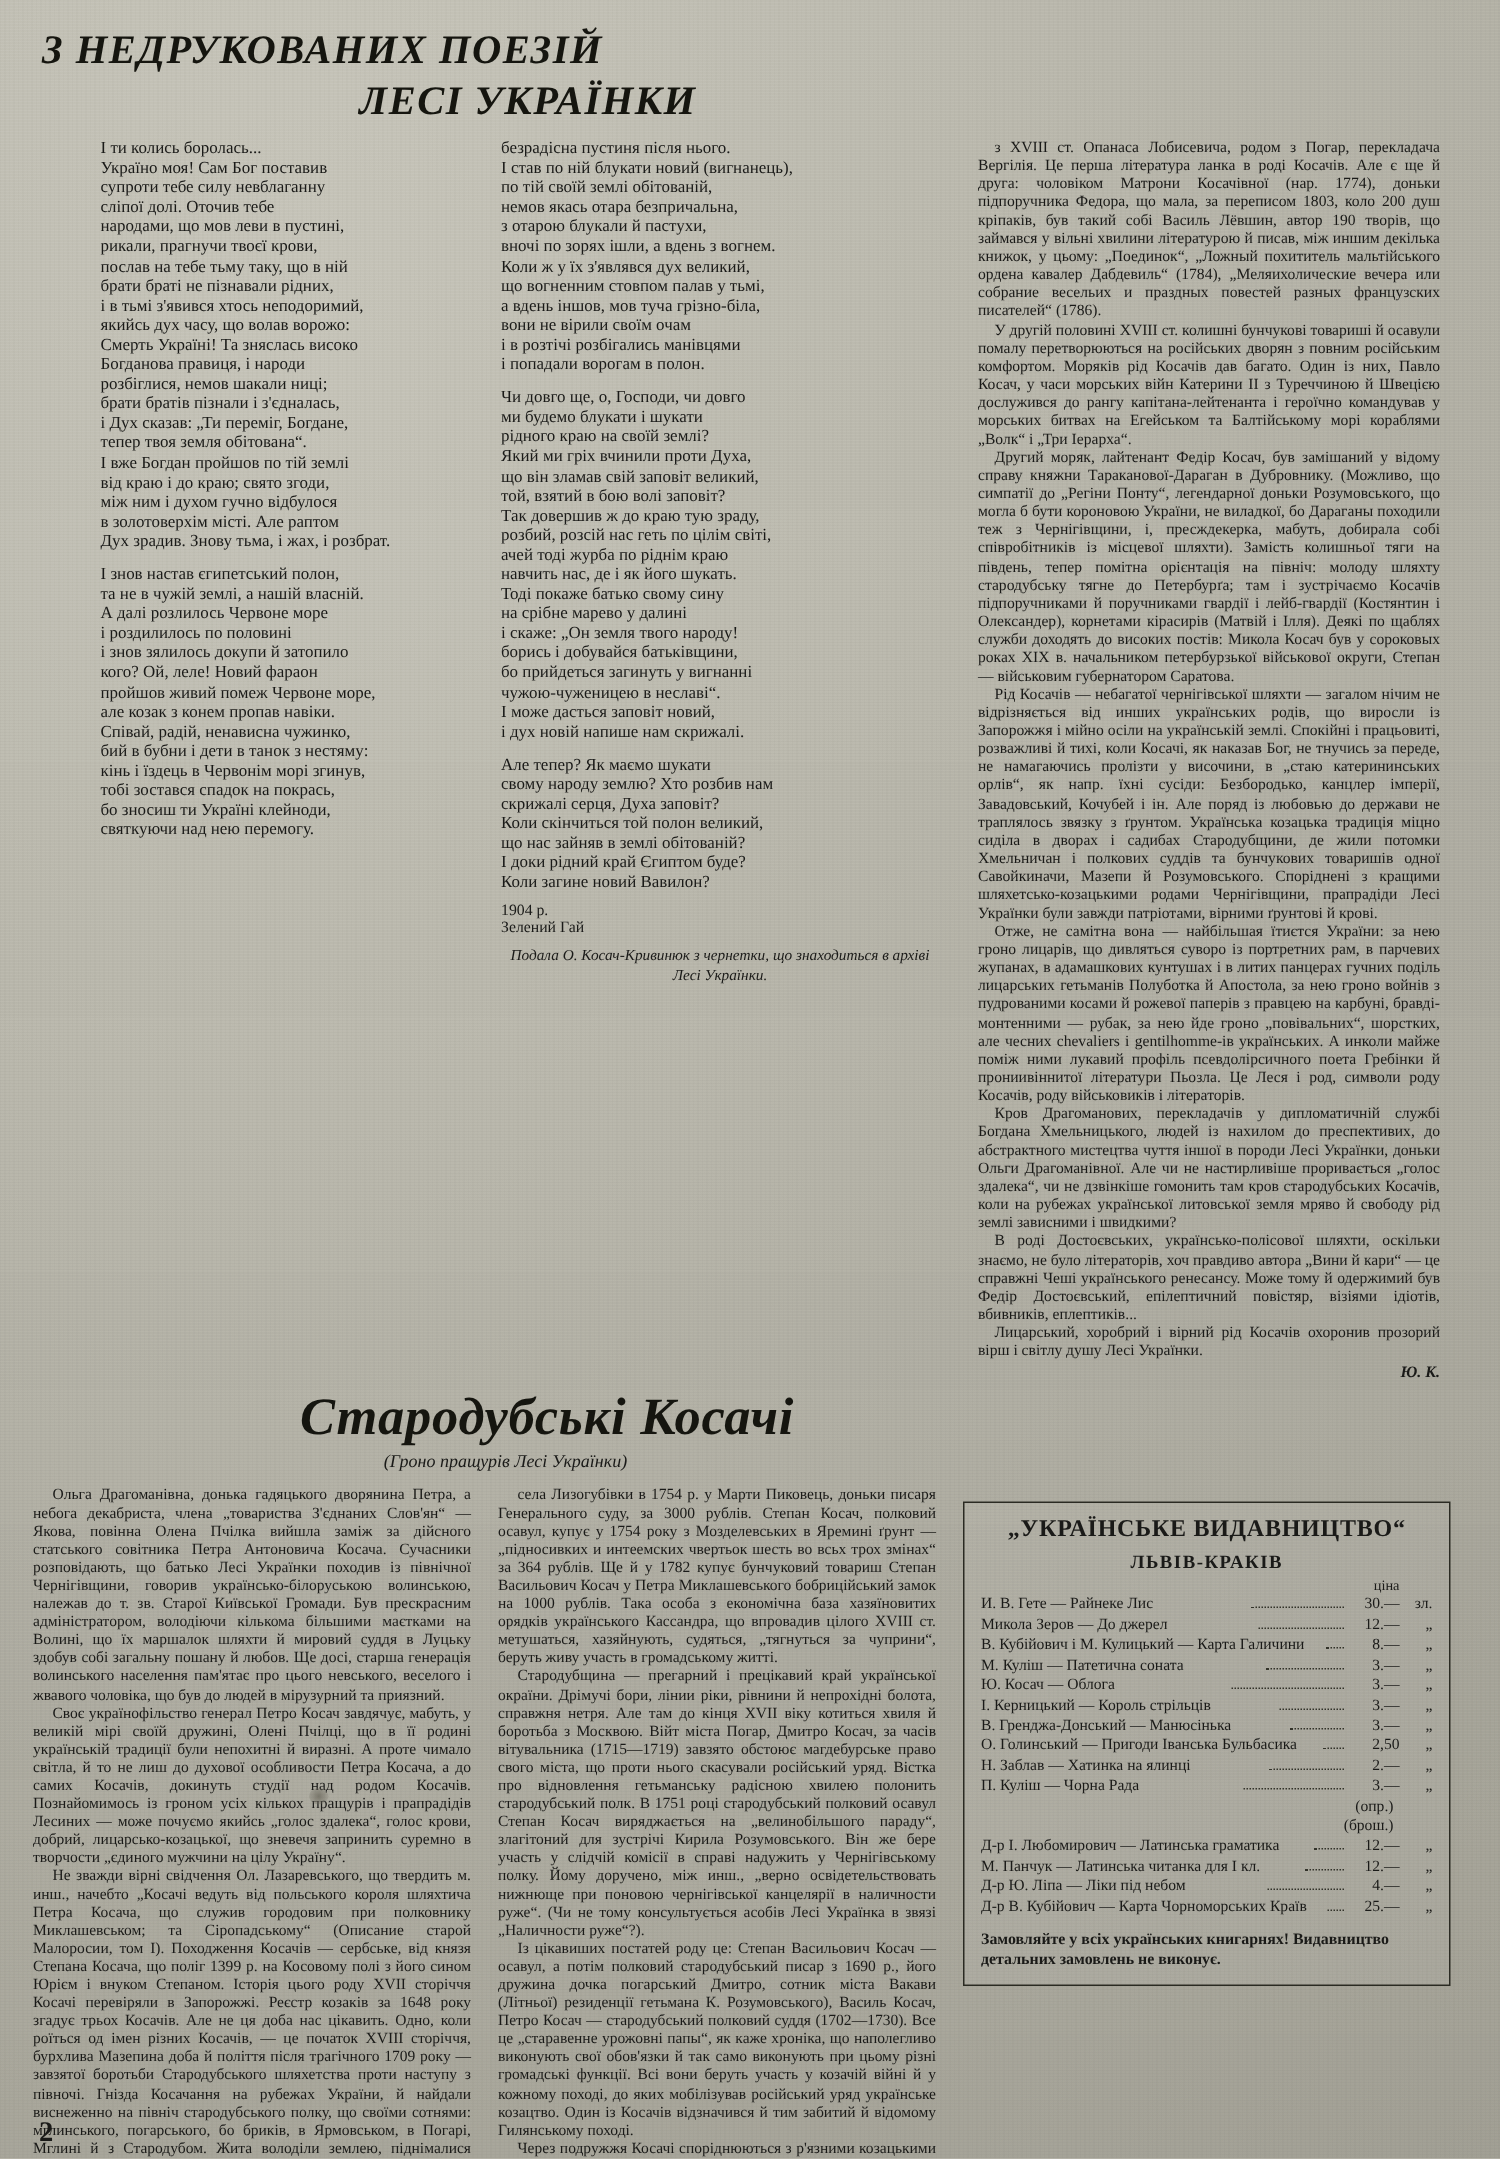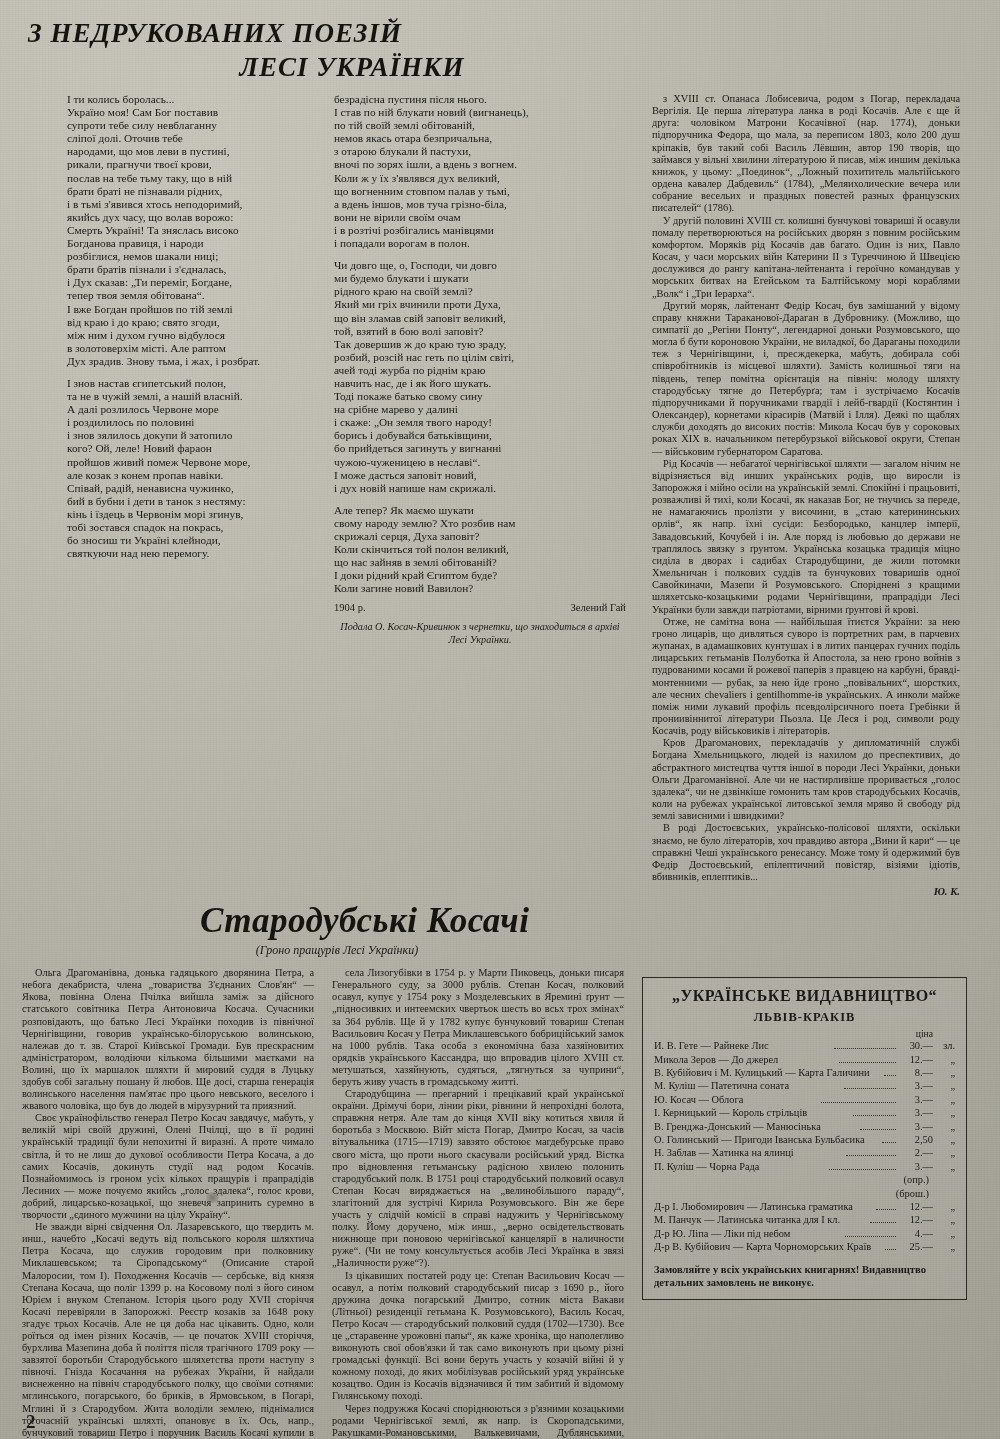--- a/index.html
+++ b/index.html
@@ -37,21 +37,21 @@
   .mast2{font-size:27px;text-align:center;margin-top:3px;padding-right:300px;}
 
   
   .topwrap{display:flex;gap:4px;margin-top:10px;}
   .poemcol{width:300px;padding-left:45px;box-sizing:border-box;}
   .poemcol2{width:300px;padding-left:8px;box-sizing:border-box;}
   .rightcol{width:330px;padding-left:22px;box-sizing:border-box;}
 
   .verse{font-size:11.3px;line-height:13.1px;white-space:pre-line;}
   .verse-gap{height:9px;}
-  .sig{font-size:10.5px;display:flex;justify-content:space-between;margin-top:7px;}
+  .sig{font-size:10.5px;display:flex;justify-content:space-between;margin-top:7px;flex-direction:column;}
   .note{font-size:10.2px;font-style:italic;text-align:center;line-height:12.6px;margin-top:8px;}
 
   .rtext{
     font-size:10.4px;line-height:12.15px;text-align:justify;
     text-justify:inter-word;hyphens:auto;
   }
   .rtext p{margin:0 0 0px 0;text-indent:11px;}
   .rsign{font-size:10.6px;text-align:right;font-style:italic;margin-top:3px;font-weight:bold;}
 
   
@@ -201,20 +201,21 @@
 
     <div class="rightcol">
       <div class="rtext">
         <p>з XVIII ст. Опанаса Лобисевича, родом з Погар, перекладача Вергілія. Це перша література ланка в роді Косачів. Але є ще й друга: чоловіком Матрони Косачівної (нар. 1774), доньки підпоручника Федора, що мала, за переписом 1803, коло 200 душ кріпаків, був такий собі Василь Лёвшин, автор 190 творів, що займався у вільні хвилини літературою й писав, між иншим декілька книжок, у цьому: „Поединок“, „Ложный похититель мальтійського ордена кавалер Дабдевиль“ (1784), „Меляихолические вечера или собрание весельих и праздных повестей разных французских писателей“ (1786).</p>
         <p>У другій половині XVIII ст. колишні бунчукові товариші й осавули помалу перетворюються на російських дворян з повним російським комфортом. Моряків рід Косачів дав багато. Один із них, Павло Косач, у часи морських війн Катерини ІІ з Туреччиною й Швецією дослужився до рангу капітана-лейтенанта і героїчно командував у морських битвах на Егейськом та Балтійському морі кораблями „Волк“ і „Три Іерарха“.</p>
         <p>Другий моряк, лайтенант Федір Косач, був замішаний у відому справу княжни Тараканової-Дараган в Дубровнику. (Можливо, що симпатії до „Регіни Понту“, легендарної доньки Розумовського, що могла б бути короновою України, не виладкої, бо Дараганы походили теж з Чернігівщини, і, пресждекерка, мабуть, добирала собі співробітників із місцевої шляхти). Замість колишньої тяги на південь, тепер помітна орієнтація на північ: молоду шляхту стародубську тягне до Петербурґа; там і зустрічаємо Косачів підпоручниками й поручниками гвардії і лейб-гвардії (Костянтин і Олександер), корнетами кірасирів (Матвій і Ілля). Деякі по щаблях служби доходять до високих постів: Микола Косач був у сороковых роках XIX в. начальником петербурзької військової округи, Степан — військовим губернатором Саратова.</p>
         <p>Рід Косачів — небагатої чернігівської шляхти — загалом нічим не відрізняється від инших українських родів, що виросли із Запорожжя і мійно осіли на українській землі. Спокійні і працьовиті, розважливі й тихі, коли Косачі, як наказав Бог, не тнучись за переде, не намагаючись пролізти у височини, в „стаю катерининських орлів“, як напр. їхні сусіди: Безбородько, канцлер імперії, Завадовський, Кочубей і ін. Але поряд із любовью до держави не траплялось звязку з ґрунтом. Українська козацька традиція міцно сиділа в дворах і садибах Стародубщини, де жили потомки Хмельничан і полкових суддів та бунчукових товаришів одної Савойкиначи, Мазепи й Розумовського. Споріднені з кращими шляхетсько-козацькими родами Чернігівщини, прапрадіди Лесі Українки були завжди патріотами, вірними ґрунтові й крові.</p>
         <p>Отже, не самітна вона — найбільшая їтиєтся України: за нею гроно лицарів, що дивляться суворо із портретних рам, в парчевих жупанах, в адамашкових кунтушах і в литих панцерах гучних поділь лицарських гетьманів Полуботка й Апостола, за нею гроно войнів з пудрованими косами й рожевої паперів з правцею на карбуні, бравді-монтенними — рубак, за нею йде гроно „повівальних“, шорстких, але чесних chevaliers і gentilhomme-ів українських. А инколи майже поміж ними лукавий профіль псевдолірсичного поета Гребінки й прониивіннитої літератури Пьозла. Це Леся і род, символи роду Косачів, роду військовиків і літераторів.</p>
         <p>Кров Драгоманових, перекладачів у дипломатичній службі Богдана Хмельницького, людей із нахилом до преспективих, до абстрактного мистецтва чуття іншої в породи Лесі Українки, доньки Ольги Драгоманівної. Але чи не настирливіше проривається „голос здалека“, чи не дзвінкіше гомонить там кров стародубських Косачів, коли на рубежах української литовської земля мряво й свободу рід землі зависними і швидкими?</p>
         <p>В роді Достоєвських, українсько-полісової шляхти, оскільки знаємо, не було літераторів, хоч правдиво автора „Вини й кари“ — це справжні Чеші українського ренесансу. Може тому й одержимий був Федір Достоєвський, епілептичний повістяр, візіями ідіотів, вбивників, еплептиків...</p>
+        <p>Лицарський, хоробрий і вірний рід Косачів охоронив прозорий вірш і світлу душу Лесі Українки.</p>
       </div>
       <div class="rsign">Ю. К.</div>
     </div>
   </div>
 
   <div class="arttitle">Стародубські Косачі</div>
   <div class="artsub">(Гроно пращурів Лесі Українки)</div>
 
   <div class="main">
 

